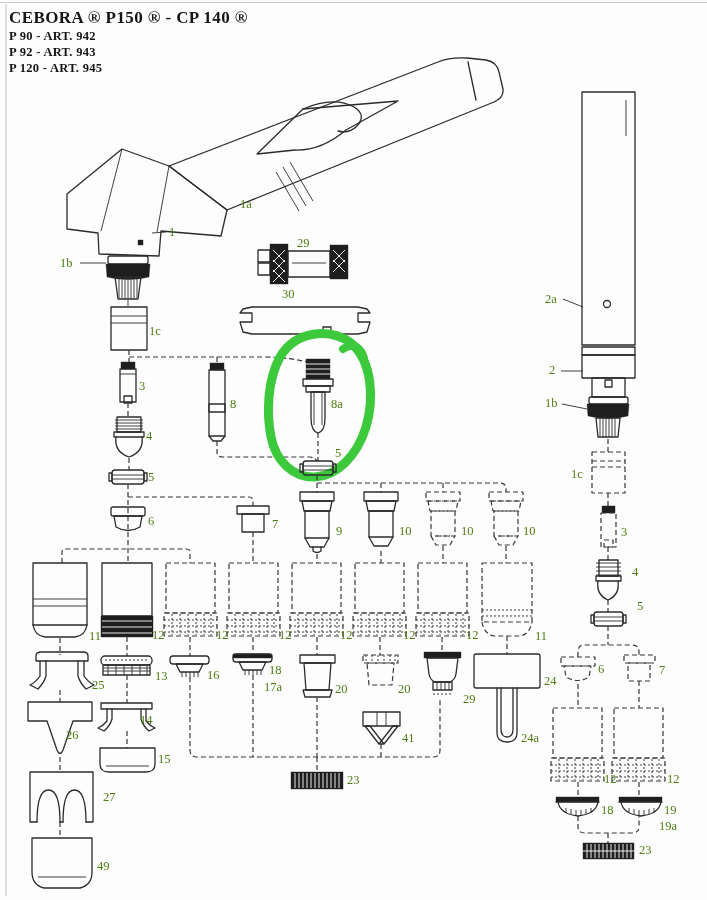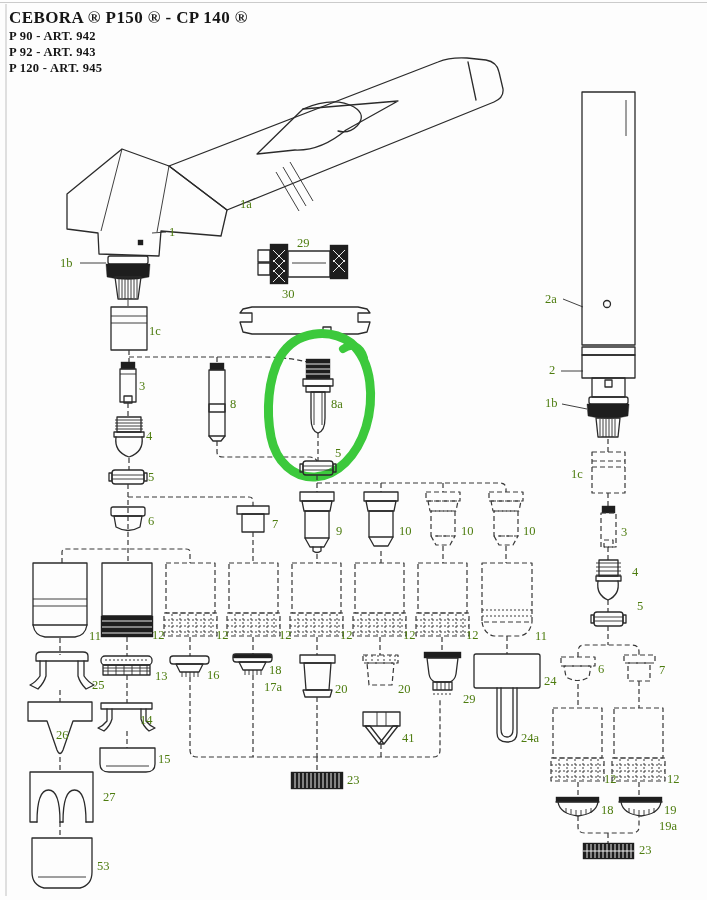--- a/index.html
+++ b/index.html
@@ -399,25 +399,25 @@
 <div class="pl" style="left:207px;top:668px">16</div>
 <div class="pl" style="left:269px;top:663px">18</div>
 <div class="pl" style="left:264px;top:680px">17a</div>
 <div class="pl" style="left:335px;top:682px">20</div>
 <div class="pl" style="left:398px;top:682px">20</div>
 <div class="pl" style="left:463px;top:692px">29</div>
 <div class="pl" style="left:402px;top:731px">41</div>
 <div class="pl" style="left:347px;top:773px">23</div>
 <div class="pl" style="left:544px;top:674px">24</div>
 <div class="pl" style="left:521px;top:731px">24a</div>
-<div class="pl" style="left:56px;top:728px">26</div>
+<div class="pl" style="left:66px;top:728px">26</div>
 <div class="pl" style="left:140px;top:713px">14</div>
 <div class="pl" style="left:158px;top:752px">15</div>
 <div class="pl" style="left:103px;top:790px">27</div>
-<div class="pl" style="left:97px;top:859px">53</div>
+<div class="pl" style="left:97px;top:859px">49</div>
 <div class="pl" style="left:598px;top:662px">6</div>
 <div class="pl" style="left:659px;top:663px">7</div>
 <div class="pl" style="left:604px;top:772px">12</div>
 <div class="pl" style="left:667px;top:772px">12</div>
 <div class="pl" style="left:601px;top:803px">18</div>
 <div class="pl" style="left:664px;top:803px">19</div>
 <div class="pl" style="left:659px;top:819px">19a</div>
 <div class="pl" style="left:639px;top:843px">23</div>
 
 </body></html>

